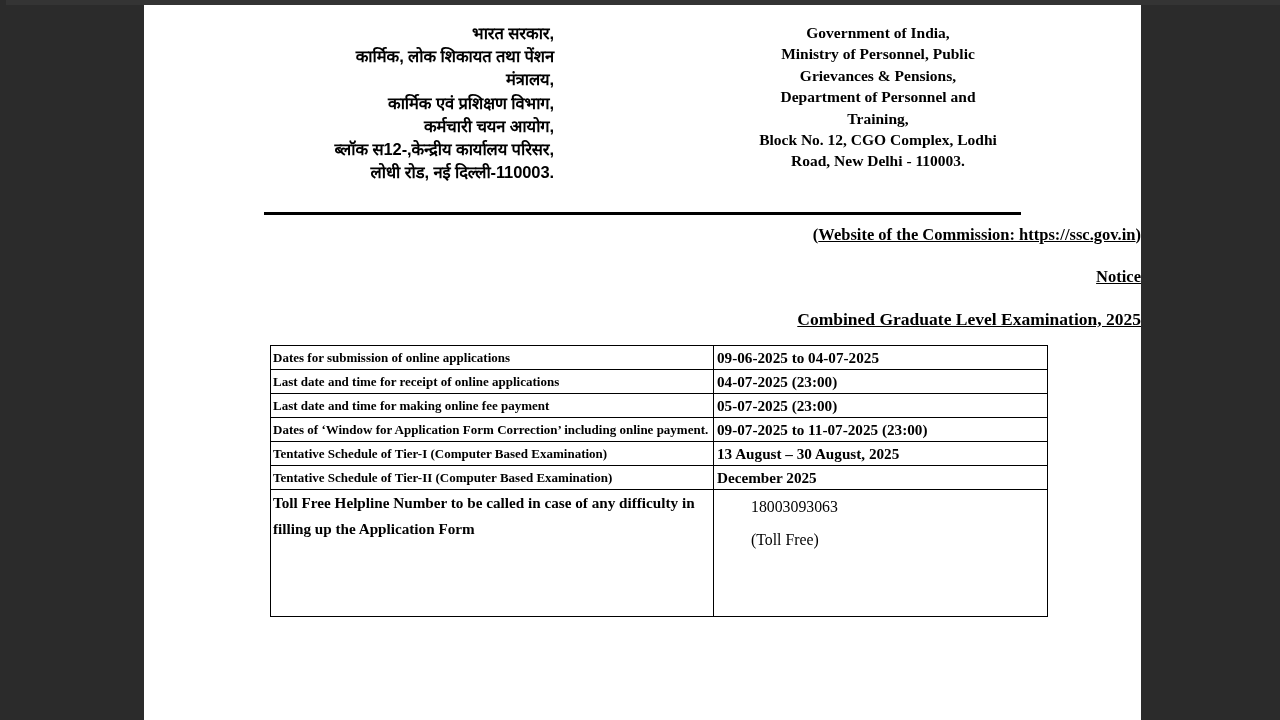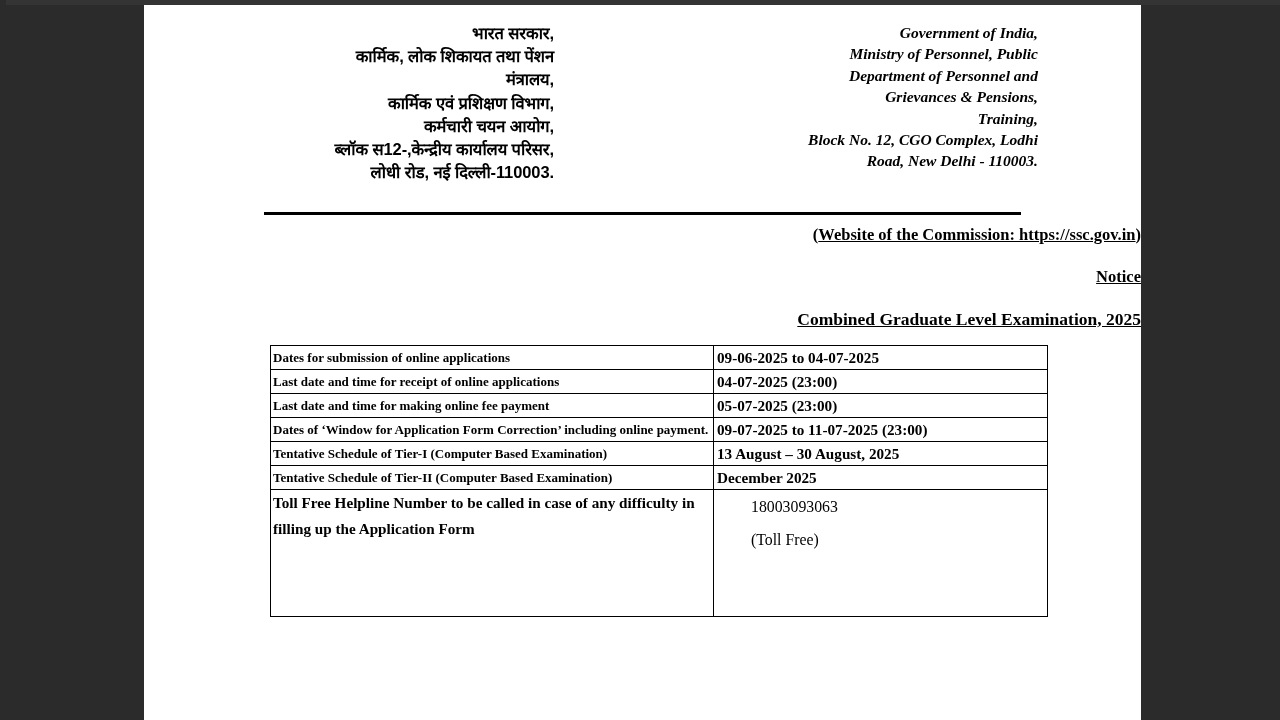--- a/index.html
+++ b/index.html
@@ -64,27 +64,26 @@
     font-size: 16.5px;
     line-height: 23.2px;
     color: #000;
     letter-spacing: -0.1px;
   }
   .lh-english {
     position: absolute;
     left: 574px;
     top: 0;
     width: 320px;
-    text-align: right;
+    text-align: center;
     font-family: "Liberation Serif", "DejaVu Serif", serif;
     font-weight: bold;
     font-size: 15.5px;
     line-height: 21.4px;
     color: #000;
-    font-style: italic;
   }
   #header-rule {
     position: absolute;
     left: 120px;
     top: 190px;
     width: 757px;
     height: 3px;
     background: #000;
   }
 
@@ -195,22 +194,22 @@
           <div>कार्मिक, लोक शिकायत तथा पेंशन</div>
           <div>मंत्रालय,</div>
           <div>कार्मिक एवं प्रशिक्षण विभाग,</div>
           <div>कर्मचारी चयन आयोग,</div>
           <div>ब्लॉक स12-,केन्द्रीय कार्यालय परिसर,</div>
           <div>लोधी रोड, नई दिल्ली-110003.</div>
         </div>
         <div class="lh-english">
           <div>Government of India,</div>
           <div>Ministry of Personnel, Public</div>
+          <div>Grievances &amp; Pensions,</div>
           <div>Department of Personnel and</div>
-          <div>Grievances &amp; Pensions,</div>
           <div>Training,</div>
           <div>Block No. 12, CGO Complex, Lodhi</div>
           <div>Road, New Delhi - 110003.</div>
         </div>
       </div>
       <div id="header-rule"></div>
     </div>
 
     <div id="website-line" class="center-line"><span>(</span><span class="u">Website of the Commission: https://ssc.gov.in</span><span>)</span></div>
 

